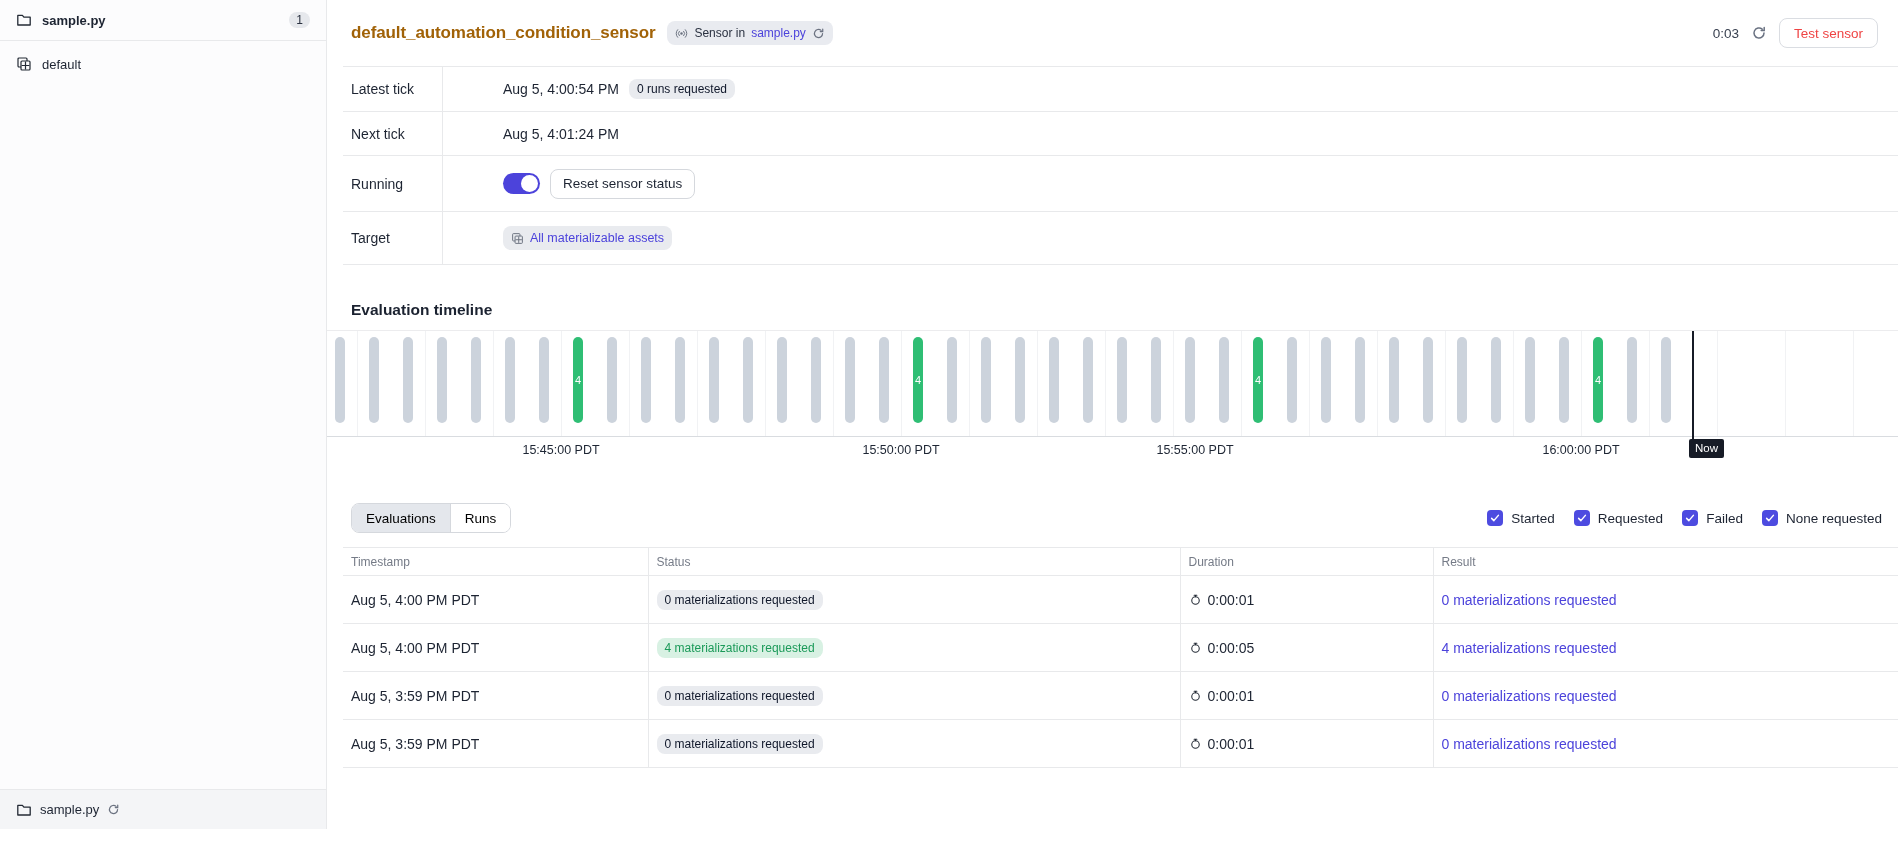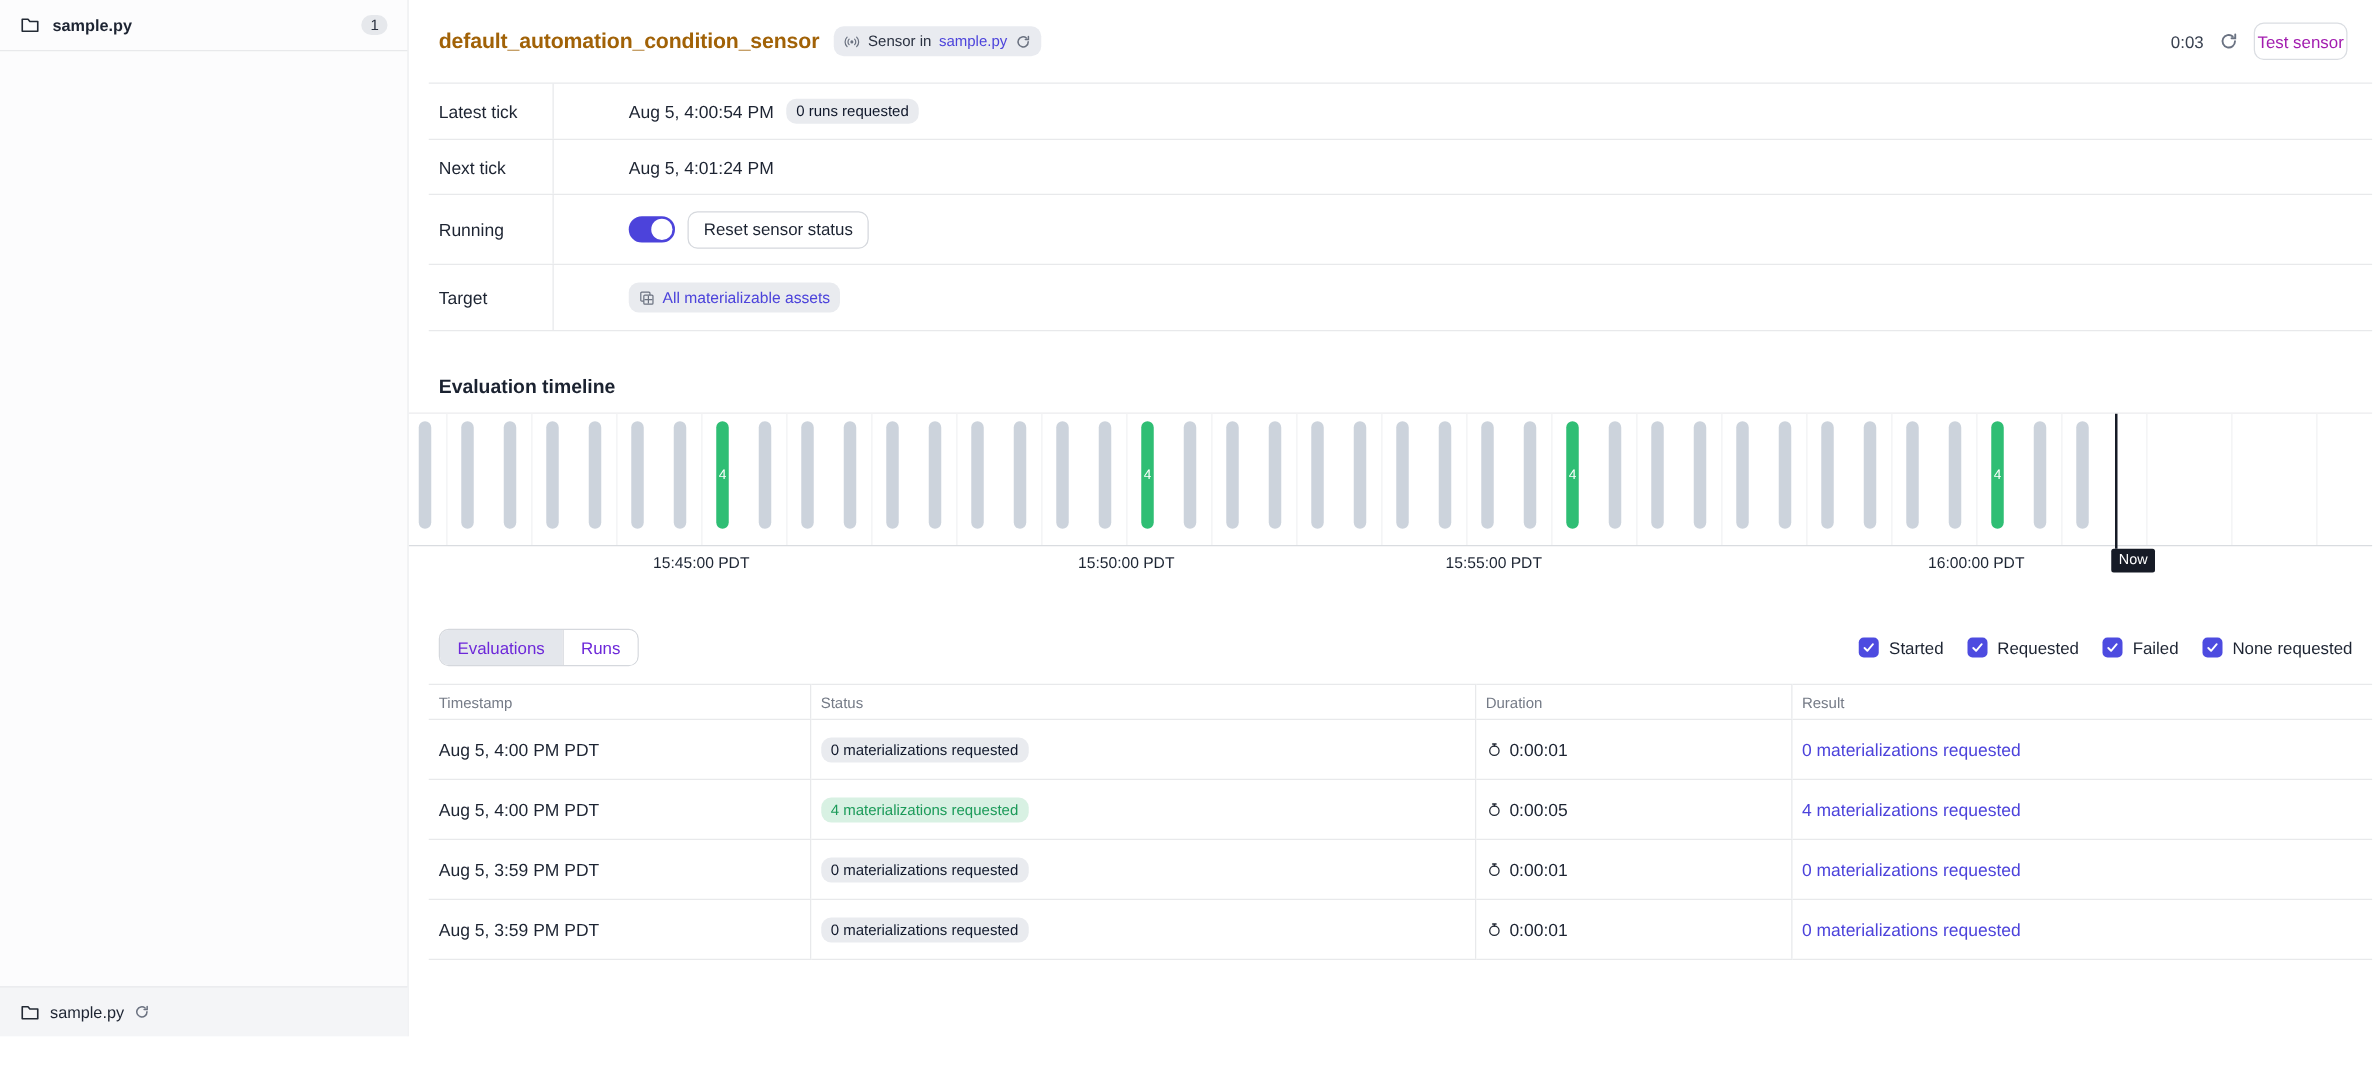--- a/index.html
+++ b/index.html
@@ -31,22 +31,22 @@
 
   .page-header { height: 66px; display: flex; align-items: center; gap: 12px;
     padding: 0 20px 0 24px; }
   .page-title { font-size: 17px; font-weight: 700; letter-spacing: -0.1px; color: #a16207; }
   .sensor-chip { display: inline-flex; align-items: center; gap: 6px; height: 24px;
     background: #e9ebf0; border-radius: 8px; padding: 0 8px; font-size: 12px; color: #2a3140; }
   .sensor-chip .link { color: #4c43db; cursor: pointer; }
   .hdr-spacer { flex: 1; }
   .timer { font-size: 13.5px; color: #394150; }
   .icon-btn { background: none; border: none; display: inline-flex; cursor: pointer; color: #6a7282; }
-  .test-btn { height: 30px; padding: 0 2px; border-radius: 8px; border: 1px solid #dadde2;
-    background: #fff; color: #a21caf; font-size: 13.5px; font-weight: 500;
+  .test-btn { height: 30px; padding: 0 14px; border-radius: 8px; border: 1px solid #dadde2;
+    background: #fff; color: #ef4444; font-size: 13.5px; font-weight: 500;
     font-family: "Liberation Sans", sans-serif; }
 
   
   .details { margin-left: 16px; }
   .drow { display: flex; align-items: stretch; border-top: 1px solid #e8e9eb; height: 44px; gap: 48px; }
   .drow:last-child { border-bottom: 1px solid #e8e9eb; }
   .drow.t-value-badge { height: 45px; }
   .drow.t-chip { height: 54px; }
   .drow.t-toggle { height: 56px; }
   .dlabel { width: 100px; min-width: 100px; display: flex; align-items: center;
@@ -77,21 +77,21 @@
     font-size: 12.5px; color: #1e2634; white-space: nowrap; }
   .now-line { position: absolute; top: 0; left: 1365px; width: 2px; height: 108px; background: #161b26; }
   .now-tip { position: absolute; top: 108px; left: 1362px; background: #161b26; color: #fff;
     font-size: 11.5px; padding: 3px 6px 4px; border-radius: 2px; }
 
   
   .controls { margin-top: 43px; height: 30px; display: flex; align-items: center;
     padding: 0 16px 0 24px; }
   .seg { display: inline-flex; border: 1px solid #d5d8dd; border-radius: 8px; overflow: hidden; }
   .seg button { height: 28px; padding: 0 14px; border: none; background: #fff;
-    font-size: 13.5px; color: #6d28d9; cursor: pointer; font-family: "Liberation Sans", sans-serif; }
+    font-size: 13.5px; color: #000000; cursor: pointer; font-family: "Liberation Sans", sans-serif; }
   .seg button + button { border-left: 1px solid #d5d8dd; }
   .seg button.active { background: #e4e7ec; }
   .filters { margin-left: auto; display: flex; align-items: center; gap: 19px; }
   .filter { display: flex; align-items: center; gap: 8px; cursor: pointer; font-size: 13.5px; }
   .cb { width: 16px; height: 16px; border-radius: 4px; background: #4d4be0;
     display: inline-flex; align-items: center; justify-content: center; flex: none; }
   .cb svg { width: 12px; height: 12px; }
 
   
   table.evals { margin: 14px 0 0 16px; width: 1555px; border-collapse: collapse; table-layout: fixed; }
@@ -110,20 +110,30 @@
 
   <aside class="sidebar">
     <div class="side-repo">
       <span class="icn ic-dark">
         <svg viewBox="0 0 16 16" fill="none" stroke="currentColor" stroke-width="1.3" stroke-linejoin="round">
             <path d="M1.8 13V3.4h4.6l1.5 1.8h6.3V13z"></path>
           </svg>
       </span>
       <span>sample.py</span>
       <span class="count-badge">1</span>
+    </div>
+    <div class="side-item">
+      <span class="icn ic-dark">
+        <svg viewBox="0 0 16 16" fill="none" stroke="currentColor" stroke-width="1.2">
+            <rect x="2" y="2" width="9" height="9" rx="1"></rect>
+            <rect x="5" y="5" width="9" height="9" rx="1" fill="#fcfcfd"></rect>
+            <path d="M9.5 5.6v7.8M5.6 9.5h7.8"></path>
+          </svg>
+      </span>
+      <span>default</span>
     </div>
     <div class="side-footer">
       <span class="icn ic-dark">
         <svg viewBox="0 0 16 16" fill="none" stroke="currentColor" stroke-width="1.3" stroke-linejoin="round">
             <path d="M1.8 13V3.4h4.6l1.5 1.8h6.3V13z"></path>
           </svg>
       </span>
       <span>sample.py</span>
       <span class="icn ic-sm ic-gray">
         <svg viewBox="0 0 16 16" fill="none" stroke="currentColor" stroke-width="1.5" stroke-linecap="round">

